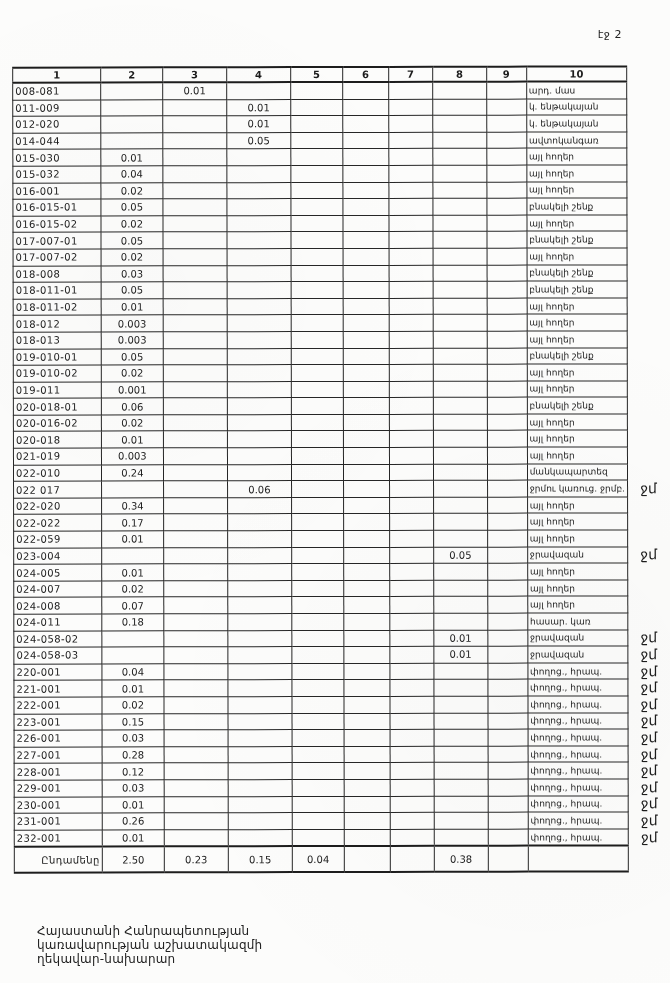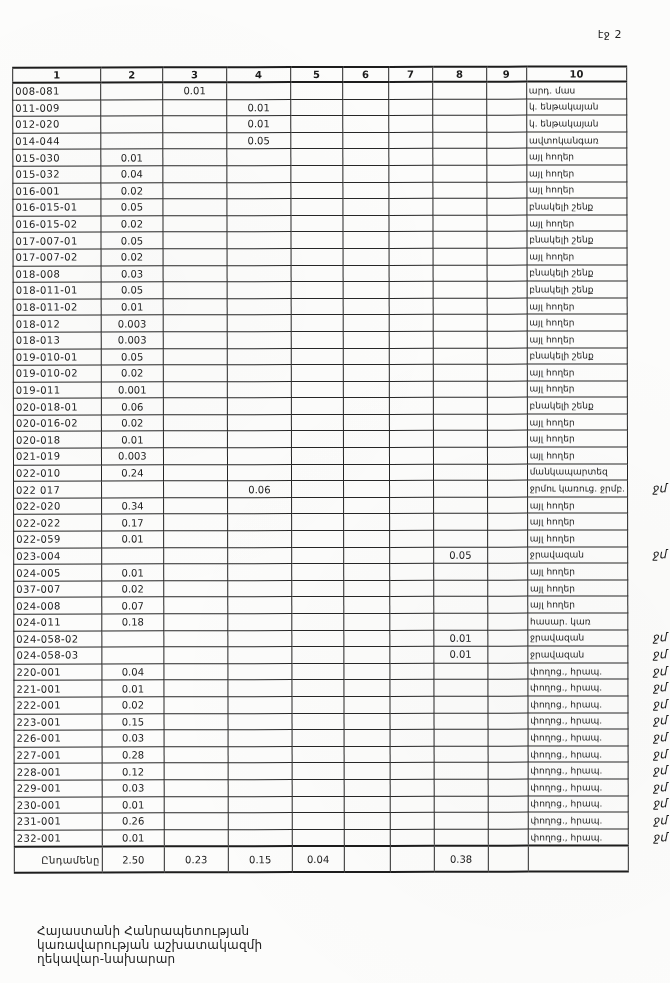--- a/index.html
+++ b/index.html
@@ -43,22 +43,22 @@
     border-top:2.4px solid #1d1d1d;
     border-bottom:2.2px solid #1d1d1d;
     height:13px;
     text-align:center;
   }
   td.code{text-align:left;padding-left:4px;letter-spacing:0.4px;}
   td.val{text-align:center;}
   td.use{text-align:left;font-size:9px;padding-left:3px;border-radius:8px;}
   td.note{
     border:none !important;background:transparent;
-    font-size:12px;font-style:italic;color:#4a4a4a;
-    text-align:right;padding-left:6px;
+    font-size:14px;color:#4a4a4a;
+    text-align:center;padding-left:6px;
   }
   tr.total-row td{
     border-top:2.4px solid #1d1d1d;
     border-bottom:2.6px solid #1d1d1d;
     height:24px;
   }
   tr.total-row td.note{border:none !important;}
   .footer{
     position:absolute;left:37px;top:924px;
     font-size:12px;line-height:14px;color:#222;
@@ -490,21 +490,21 @@
           <td class="val"></td>
           <td class="val"></td>
           <td class="val"></td>
           <td class="val"></td>
           <td class="val"></td>
           <td class="val"></td>
           <td class="use">այլ հողեր</td>
           <td class="note"></td>
         </tr>
         <tr>
-          <td class="code">037-007</td>
+          <td class="code">024-007</td>
           <td class="val">0.02</td>
           <td class="val"></td>
           <td class="val"></td>
           <td class="val"></td>
           <td class="val"></td>
           <td class="val"></td>
           <td class="val"></td>
           <td class="val"></td>
           <td class="use">այլ հողեր</td>
           <td class="note"></td>

